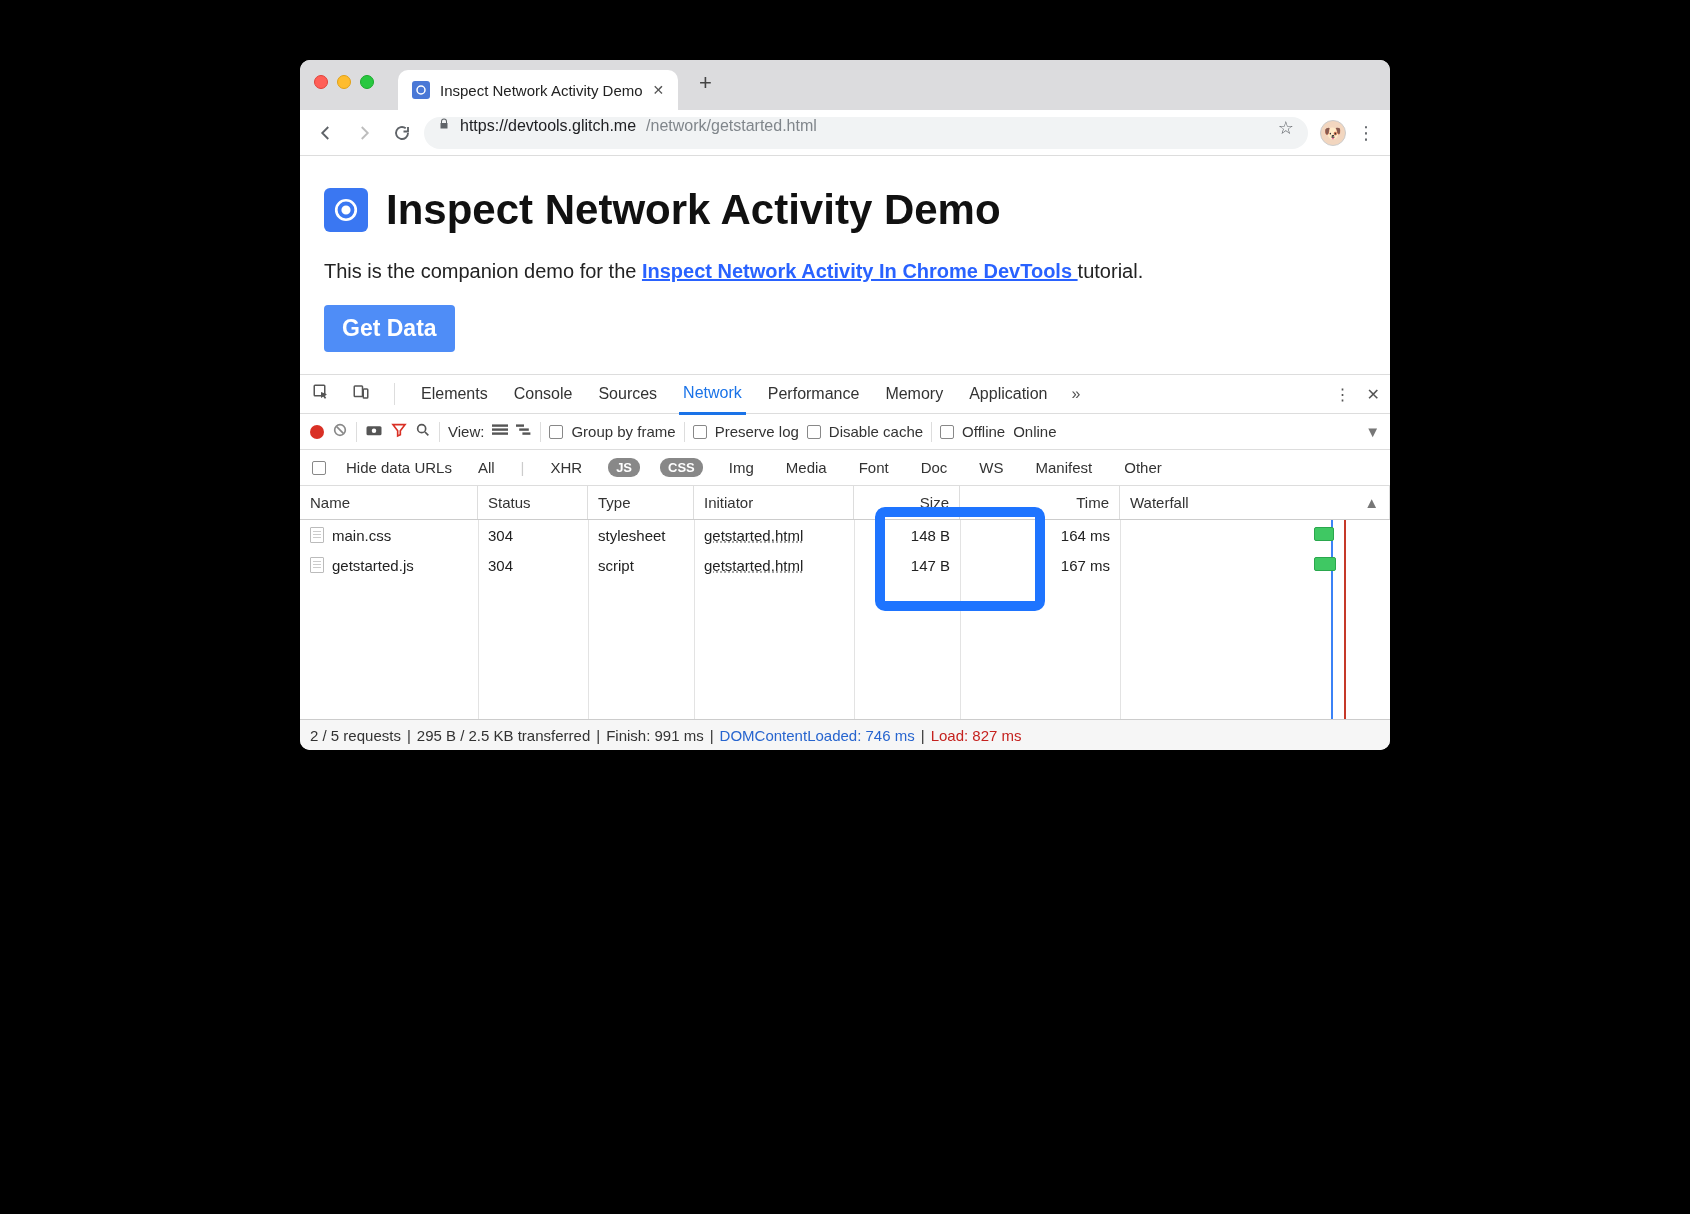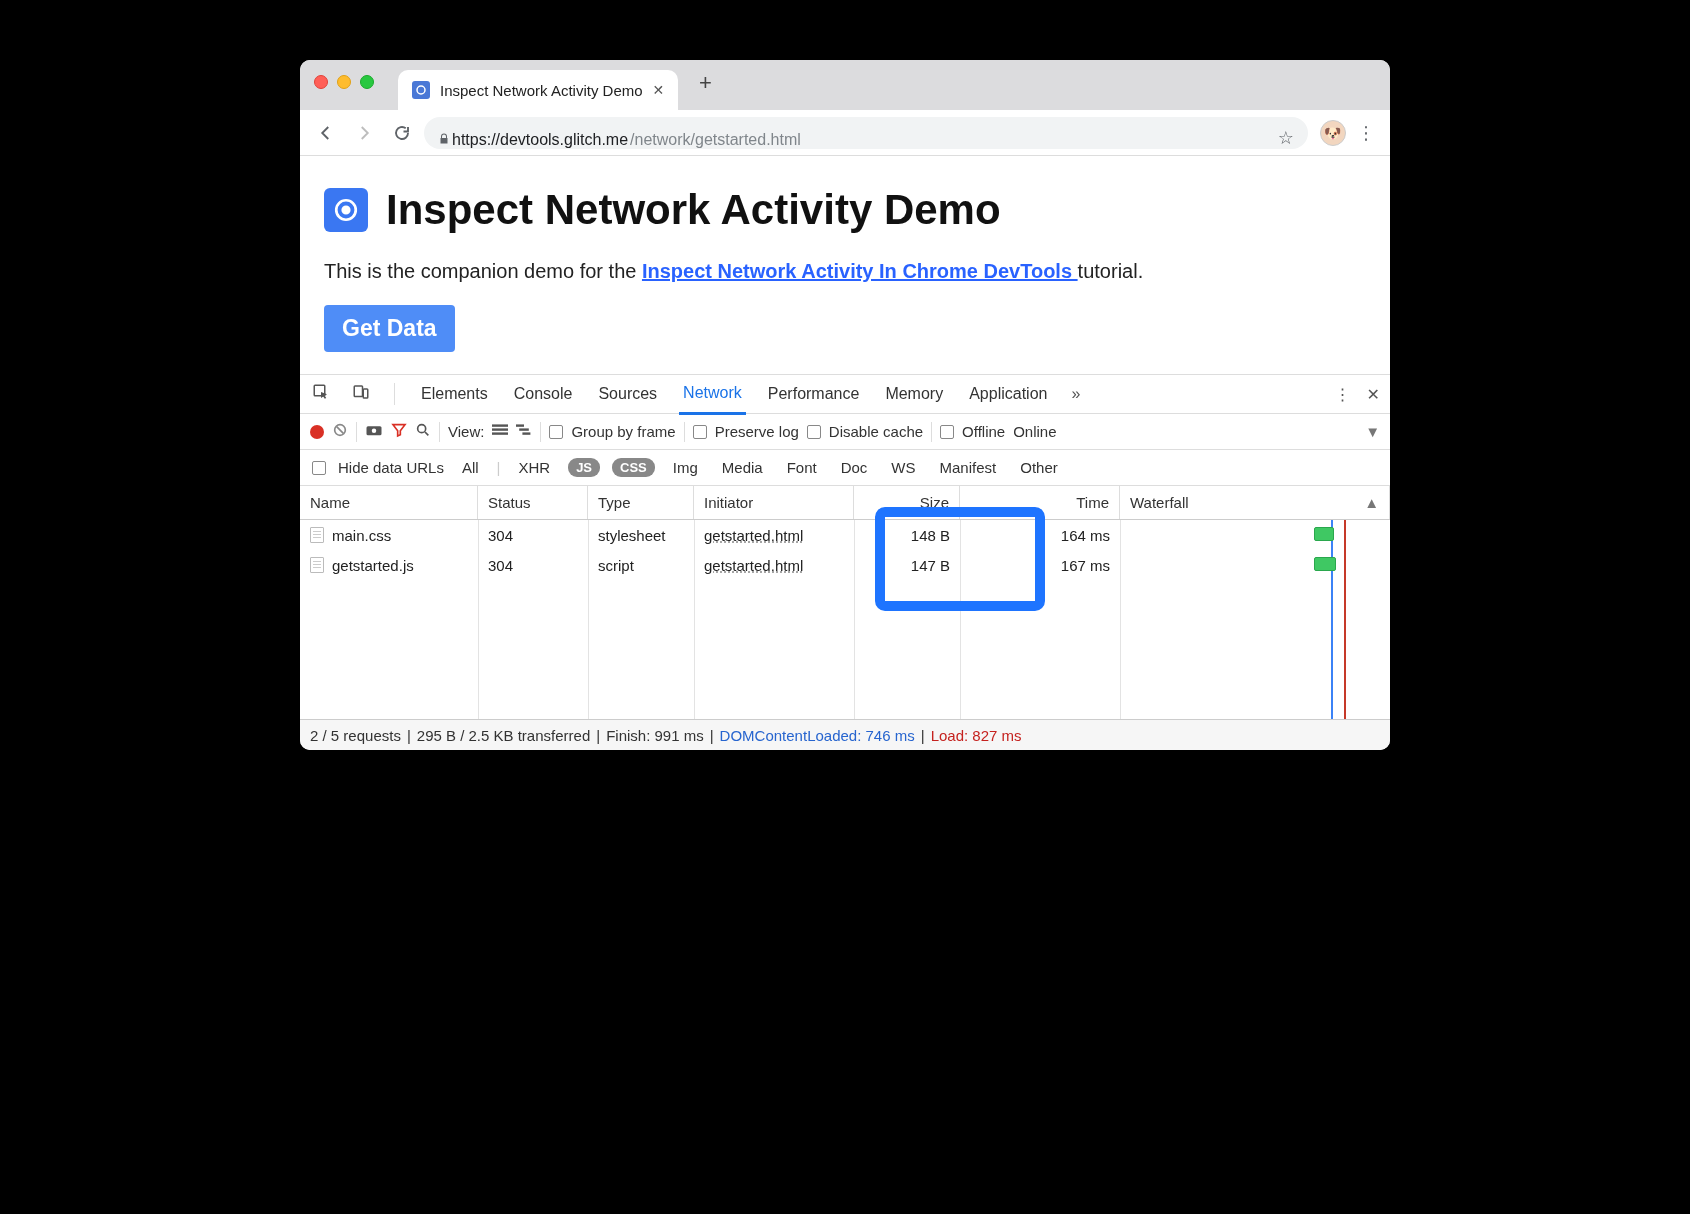--- a/index.html
+++ b/index.html
@@ -77,23 +77,23 @@
     width:32px; height:32px; display:flex; align-items:center; justify-content:center;
     color:#5f6368; font-size:18px;
   }
   .navbtn.disabled { color:#bdbdbd; }
   .omnibox {
     flex:1;
     height: 32px;
     background:#f1f3f4;
     border-radius:16px;
     display:flex;
-    align-items:flex-end;
+    align-items:flex-start;
     padding: 0 14px;
-    gap:2px;
+    gap:10px;
     color:#202124;
     font-size:16px;
   }
   .omnibox .lock { color:#5f6368; font-size:14px; }
   .omnibox .urlgray { color:#80868b; }
   .omnibox .spacer { flex:1; }
   .omnibox .star { color:#5f6368; font-size:18px; }
   .avatar {
     width:26px; height:26px; border-radius:50%; background:#f2d6bf;
     border:1px solid #ccc; display:flex; align-items:center; justify-content:center; font-size:14px;
@@ -163,21 +163,21 @@
     display:flex;
     align-items:center;
     font-size:15px;
     color:#333;
   }
   .filter-input {
     width:260px; height:100%; border:none; border-right:1px solid #ddd;
     padding:0 10px; font-size:15px; color:#777; background:#fff;
   }
   .filter-input::placeholder { color:#9aa0a6; }
-  .ftypes { display:flex; align-items:center; gap:12px; padding-left:12px; flex:1; }
+  .ftypes { display:flex; align-items:center; gap:20px; padding-left:12px; flex:1; }
   .ftype { padding:2px 6px; border-radius:9px; }
   .ftype.pill { background:#888; color:#fff; font-weight:600; font-size:13px; padding:2px 8px; }
 
   
   .cols {
     height:34px;
     display:flex;
     align-items:center;
     border-bottom:1px solid #ccc;
     font-size:15px;

